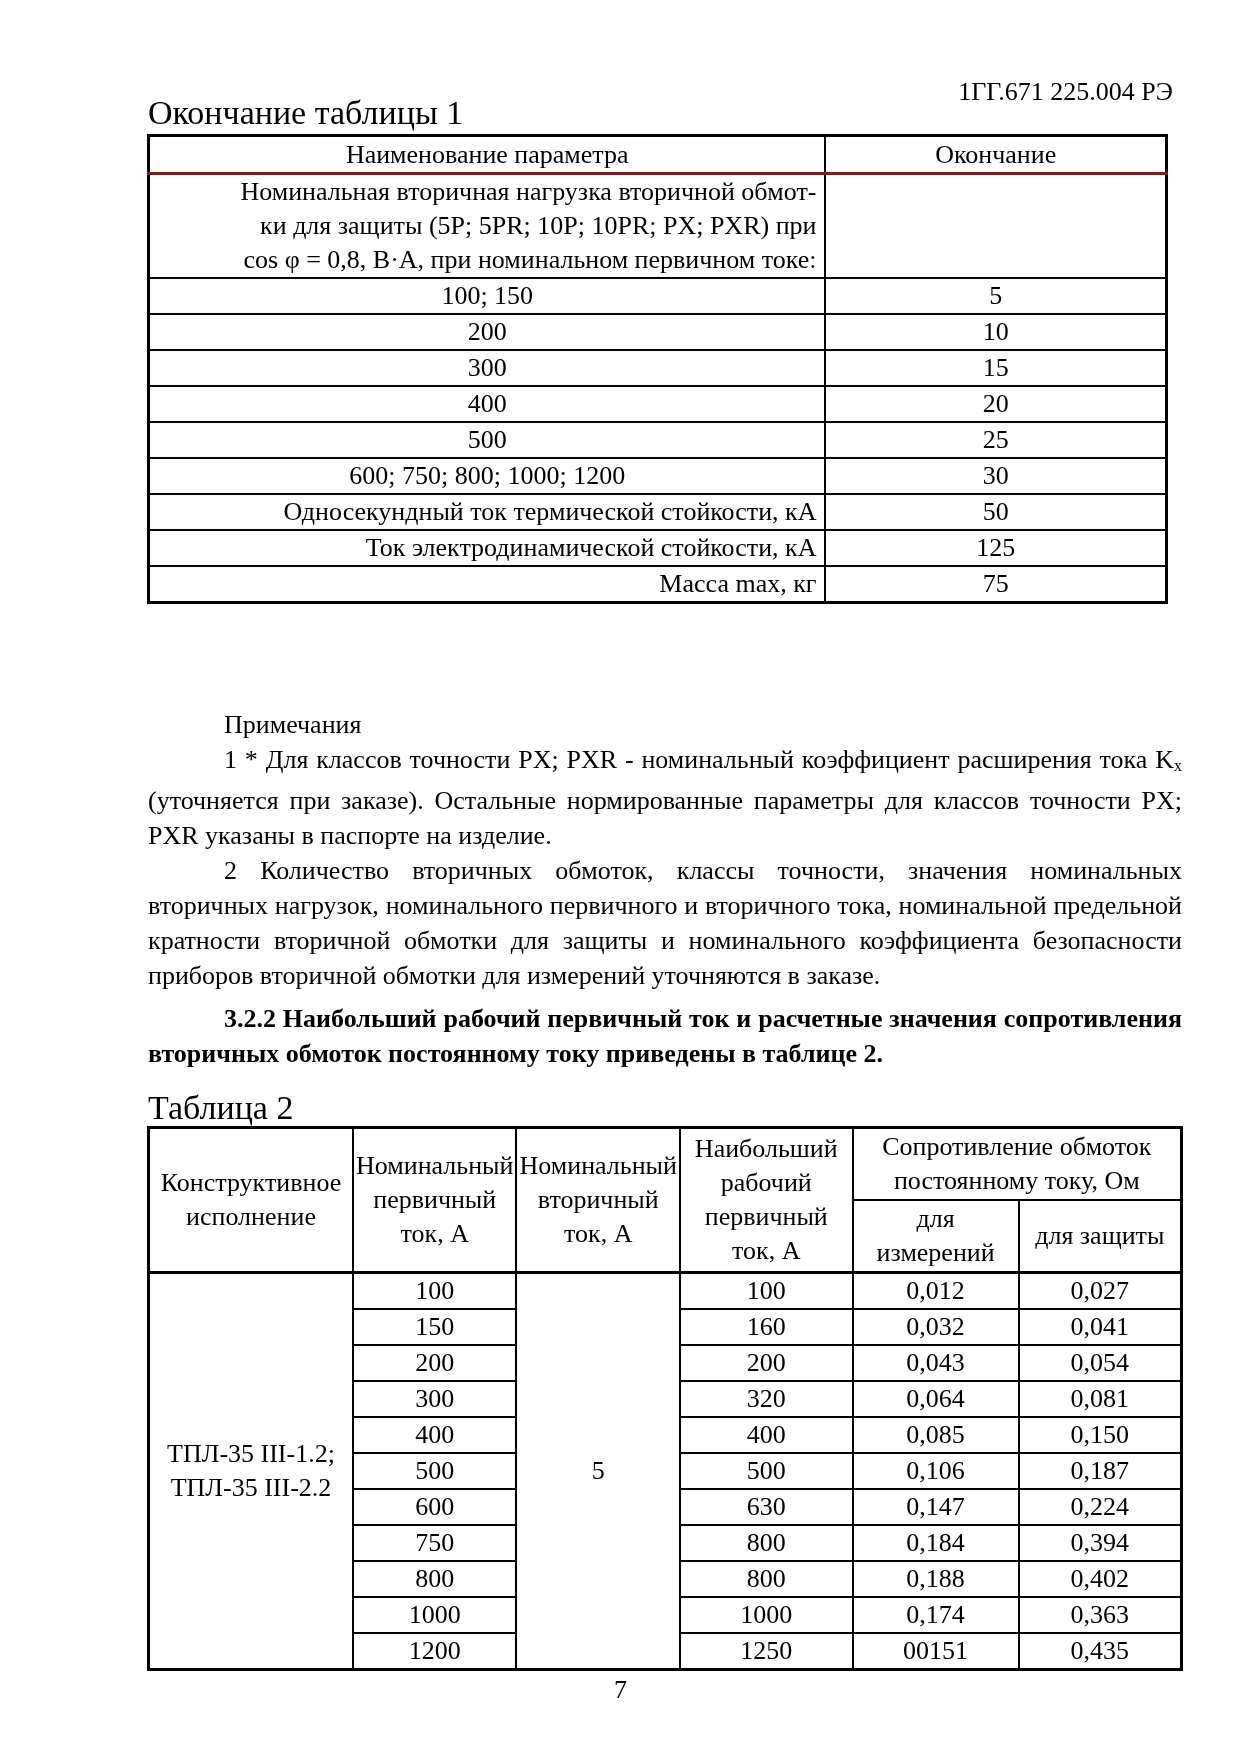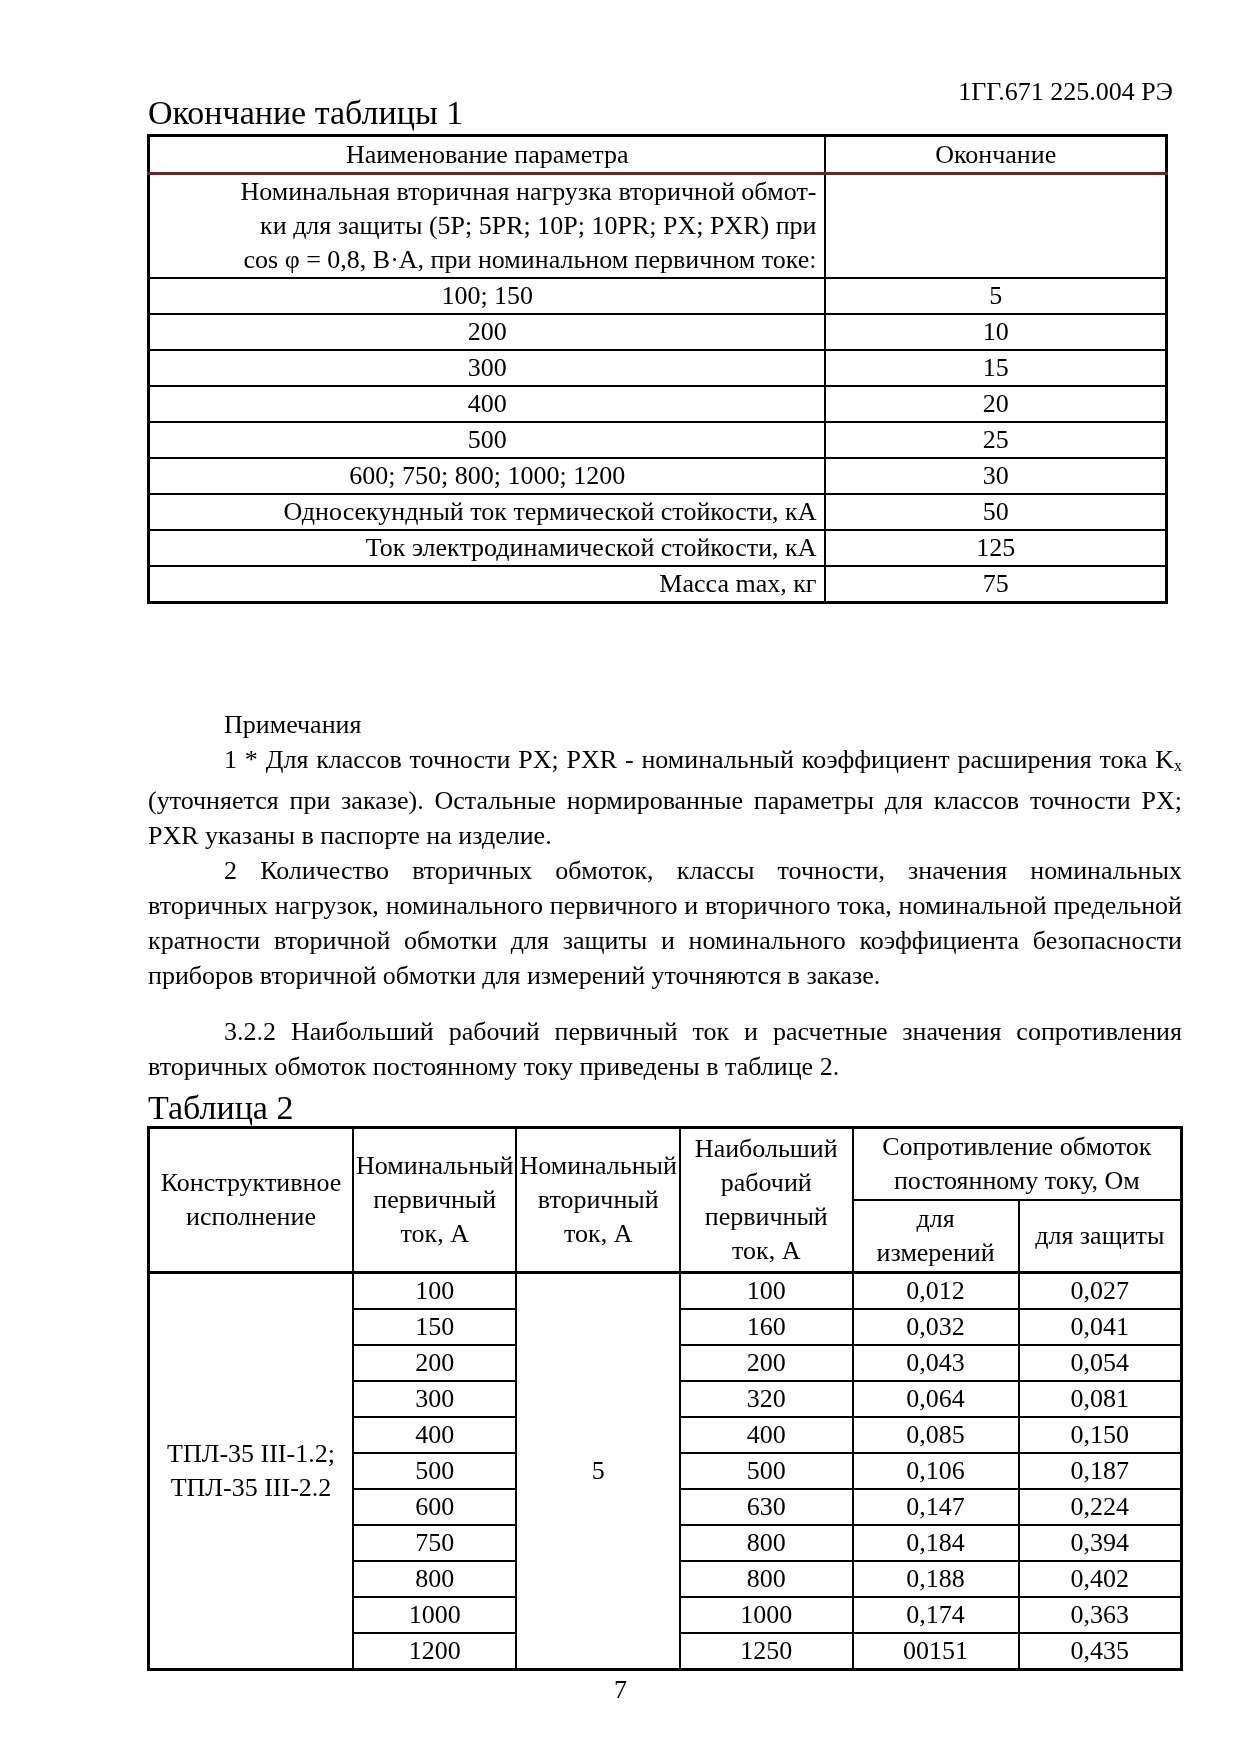--- a/index.html
+++ b/index.html
@@ -87,21 +87,21 @@
         <td class="param">Масса max, кг</td>
         <td class="center">75</td>
       </tr>
   </tbody>
 </table>
 
 <div class="abs notes" style="top:707px;">
   <p>Примечания</p>
   <p><span>1 * Для классов точности PX; PXR - номинальный коэффициент расширения тока K</span><sub>x</sub><span> (уточняется при заказе). Остальные нормированные параметры для классов точности PX; PXR указаны в паспорте на изделие.</span></p>
   <p>2 Количество вторичных обмоток, классы точности, значения номинальных вторичных нагрузок, номинального первичного и  вторичного тока, номинальной предельной кратности вторичной обмотки для защиты и номинального коэффициента безопасности приборов вторичной обмотки для измерений уточняются в заказе.</p>
-  <p style="margin-top:21px;">3.2.2 Наибольший рабочий первичный ток и расчетные значения сопротивления вторичных обмоток постоянному току приведены в таблице 2.</p>
+  <p style="margin-top:8px;font-weight:bold;">3.2.2 Наибольший рабочий первичный ток и расчетные значения сопротивления вторичных обмоток постоянному току приведены в таблице 2.</p>
 </div>
 
 <div class="abs caption" style="top:1093px;">Таблица 2</div>
 <table class="t2">
   <colgroup>
     <col style="width:207px">
       <col style="width:154px">
       <col style="width:154px">
       <col style="width:176px">
       <col style="width:172px">

